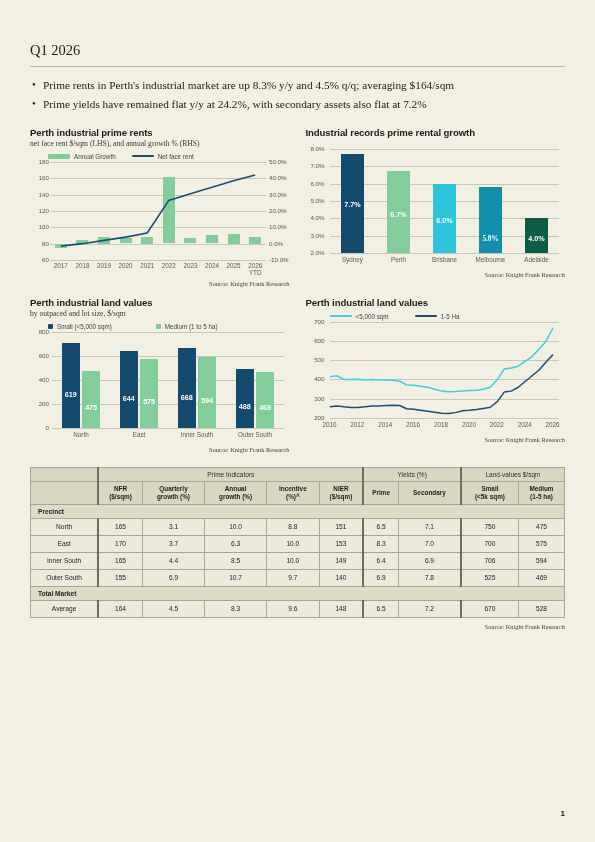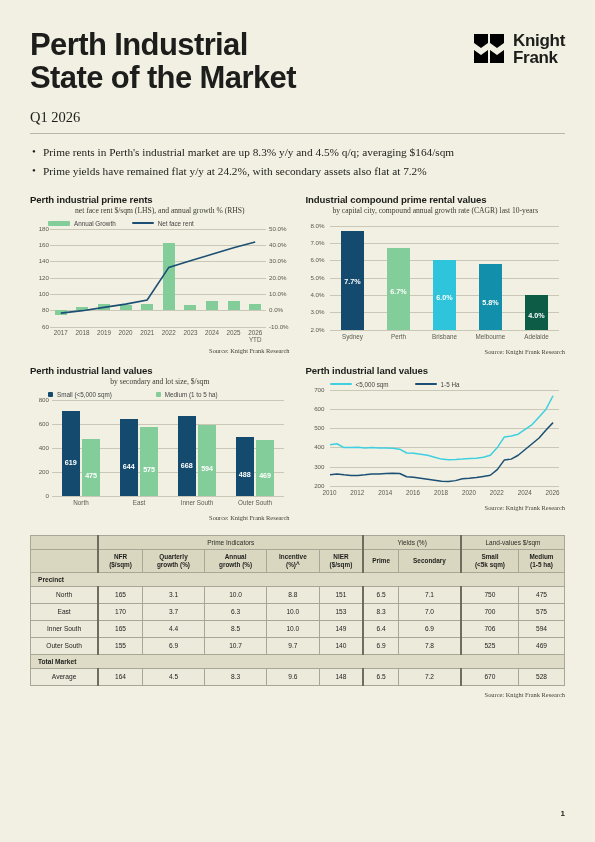--- a/index.html
+++ b/index.html
@@ -29,21 +29,21 @@
 
   
   ul.bullets{list-style:none;margin:9px 0 0 0;padding:0;}
   ul.bullets li{font-family:"Liberation Serif", serif;font-size:11.3px;line-height:1.72;padding-left:13px;position:relative;}
   ul.bullets li:before{content:"\2022";position:absolute;left:2px;top:-1px;font-size:11px;}
 
   
   .charts{display:grid;grid-template-columns:1fr 1fr;column-gap:16px;row-gap:4px;margin-top:12px;}
   .card{position:relative;}
   .c-title{font-size:9.6px;font-weight:bold;letter-spacing:-0.1px;margin:0;}
-  .c-sub{font-family:"Liberation Serif", serif;font-size:7.6px;margin:1px 0 0 0;color:#3a3a32;text-align:center;}
+  .c-sub{font-family:"Liberation Serif", serif;font-size:7.6px;margin:1px 0 0 0;color:#3a3a32;}
   .legend{display:flex;gap:16px;align-items:center;margin:5px 0 2px 18px;}
   .legend.l3{gap:44px;}
   .lg{display:flex;align-items:center;gap:4px;font-size:6.3px;color:#444;}
   .sw{width:22px;height:5px;border-radius:1px;}
   .sw.sq{width:5px;height:5px;}
   .sw.ln{height:2px;}
 
   .plot{position:relative;}
   .gridline{position:absolute;left:0;right:0;height:1px;background:#c9c8b6;}
   .ytick,.y2tick{position:absolute;font-size:6.2px;color:#5a5a50;white-space:nowrap;}
@@ -66,38 +66,20 @@
   .thick{border-left:2px solid #6e6d5e;}
 
   .foot-src{font-family:"Liberation Serif", serif;font-size:6.4px;color:#45453c;text-align:right;margin-top:5px;}
   .pageno{position:absolute;bottom:24px;right:30px;font-size:8px;font-weight:bold;}
 </style>
 </head>
 <body>
 
 <div class="page">
 
-  <div class="hdr">
-    <h1 class="title">
-      <span>Perth Industrial</span>
-      <span>State of the Market</span>
-    </h1>
-    <div class="logo">
-      <svg class="logo-mark" viewBox="0 0 34 32">
-        <path d="M0 1 L14 1 L14 10 L7 15 L0 10 Z" fill="#000"></path>
-        <path d="M16 1 L30 1 L30 10 L23 15 L16 10 Z" fill="#000" transform="translate(0,0)"></path>
-        <path d="M0 17 L7 22 L14 17 L14 30 L0 30 Z" fill="#000"></path>
-        <path d="M16 17 L23 22 L30 17 L30 30 L16 30 Z" fill="#000"></path>
-      </svg>
-      <div class="logo-txt">
-        <span>Knight</span>
-        <span>Frank</span>
-      </div>
-    </div>
-  </div>
 
   <div class="subline">
     <div class="quarter">Q1 2026</div>
   </div>
   <div class="rule"></div>
 
   <ul class="bullets">
     <li>Prime rents in Perth's industrial market are up 8.3% y/y and 4.5% q/q; averaging $164/sqm</li>
     <li>Prime yields have remained flat y/y at 24.2%, with secondary assets also flat at 7.2%</li>
   </ul>
@@ -183,22 +165,21 @@
           </div>
           <div class="xtick" style="left: 194.4px; width: 21.6px; top: 2px; line-height: 1.15;">
             <div>2026</div>
             <div>YTD</div>
           </div>
         </div>
       <div class="source">Source: Knight Frank Research</div>
     </div>
 
     <div class="card">
-      <p class="c-title">Industrial compound prime rental values</p>
-      <p class="c-sub">by capital city, compound annual growth rate (CAGR) last 10-years</p>
+      <p class="c-title">Industrial records prime rental growth</p>
       <div class="plot" id="plot2" style="height:104px;margin-left:24px;margin-right:6px;margin-top:11px;">
           <div class="gridline" style="top: 104px;"></div>
           <div class="ytick" style="top: 100px; left: -24px; width: 19px;">2.0%</div>
           <div class="gridline" style="top: 86.6667px;"></div>
           <div class="ytick" style="top: 82.6667px; left: -24px; width: 19px;">3.0%</div>
           <div class="gridline" style="top: 69.3333px;"></div>
           <div class="ytick" style="top: 65.3333px; left: -24px; width: 19px;">4.0%</div>
           <div class="gridline" style="top: 52px;"></div>
           <div class="ytick" style="top: 48px; left: -24px; width: 19px;">5.0%</div>
           <div class="gridline" style="top: 34.6667px;"></div>
@@ -207,37 +188,37 @@
           <div class="ytick" style="top: 13.3333px; left: -24px; width: 19px;">7.0%</div>
           <div class="gridline" style="top: 0px;"></div>
           <div class="ytick" style="top: -4px; left: -24px; width: 19px;">8.0%</div>
           <div class="bar" style="left: 11.04px; height: 98.8px; width: 23.92px; background: rgb(20, 74, 110);"></div>
           <div class="blabel" style="left: 11.04px; width: 23.92px; top: 51.636px;">7.7%</div>
           <div class="bar" style="left: 57.04px; height: 81.4667px; width: 23.92px; background: rgb(130, 205, 154);"></div>
           <div class="blabel" style="left: 57.04px; width: 23.92px; top: 60.8227px;">6.7%</div>
           <div class="bar" style="left: 103.04px; height: 69.3333px; width: 23.92px; background: rgb(45, 196, 220);"></div>
           <div class="blabel" style="left: 103.04px; width: 23.92px; top: 67.2533px;">6.0%</div>
           <div class="bar" style="left: 149.04px; height: 65.8667px; width: 23.92px; background: rgb(17, 143, 171);"></div>
-          <div class="blabel" style="left: 149.04px; width: 23.92px; top: 72px;">5.8%</div>
+          <div class="blabel" style="left: 149.04px; width: 23.92px; top: 86px; font-family: Liberation Serif, serif;">5.8%</div>
           <div class="bar" style="left: 195.04px; height: 34.6667px; width: 23.92px; background: rgb(13, 92, 70);"></div>
           <div class="blabel" style="left: 195.04px; width: 23.92px; top: 85.6267px;">4.0%</div>
         </div>
       <div style="height:16px;position:relative;margin-left:24px;margin-right:6px;" id="xaxis2">
           <div class="xtick" style="left: 0px; width: 46px; top: 3px;">Sydney</div>
           <div class="xtick" style="left: 46px; width: 46px; top: 3px;">Perth</div>
           <div class="xtick" style="left: 92px; width: 46px; top: 3px;">Brisbane</div>
           <div class="xtick" style="left: 138px; width: 46px; top: 3px;">Melbourne</div>
           <div class="xtick" style="left: 184px; width: 46px; top: 3px;">Adelaide</div>
         </div>
       <div class="source">Source: Knight Frank Research</div>
     </div>
 
     <div class="card" style="margin-top:6px;">
       <p class="c-title">Perth industrial land values</p>
-      <p class="c-sub">by secondary and lot size, $/sqm</p>
+      <p class="c-sub">by outpaced and lot size, $/sqm</p>
       <div class="legend l3">
         <div class="lg">
           <span class="sw sq" style="background:#144a6e"></span>
           <span>Small (&lt;5,000 sqm)</span>
         </div>
         <div class="lg">
           <span class="sw sq" style="background:#82cd9a"></span>
           <span>Medium (1 to 5 ha)</span>
         </div>
       </div>

